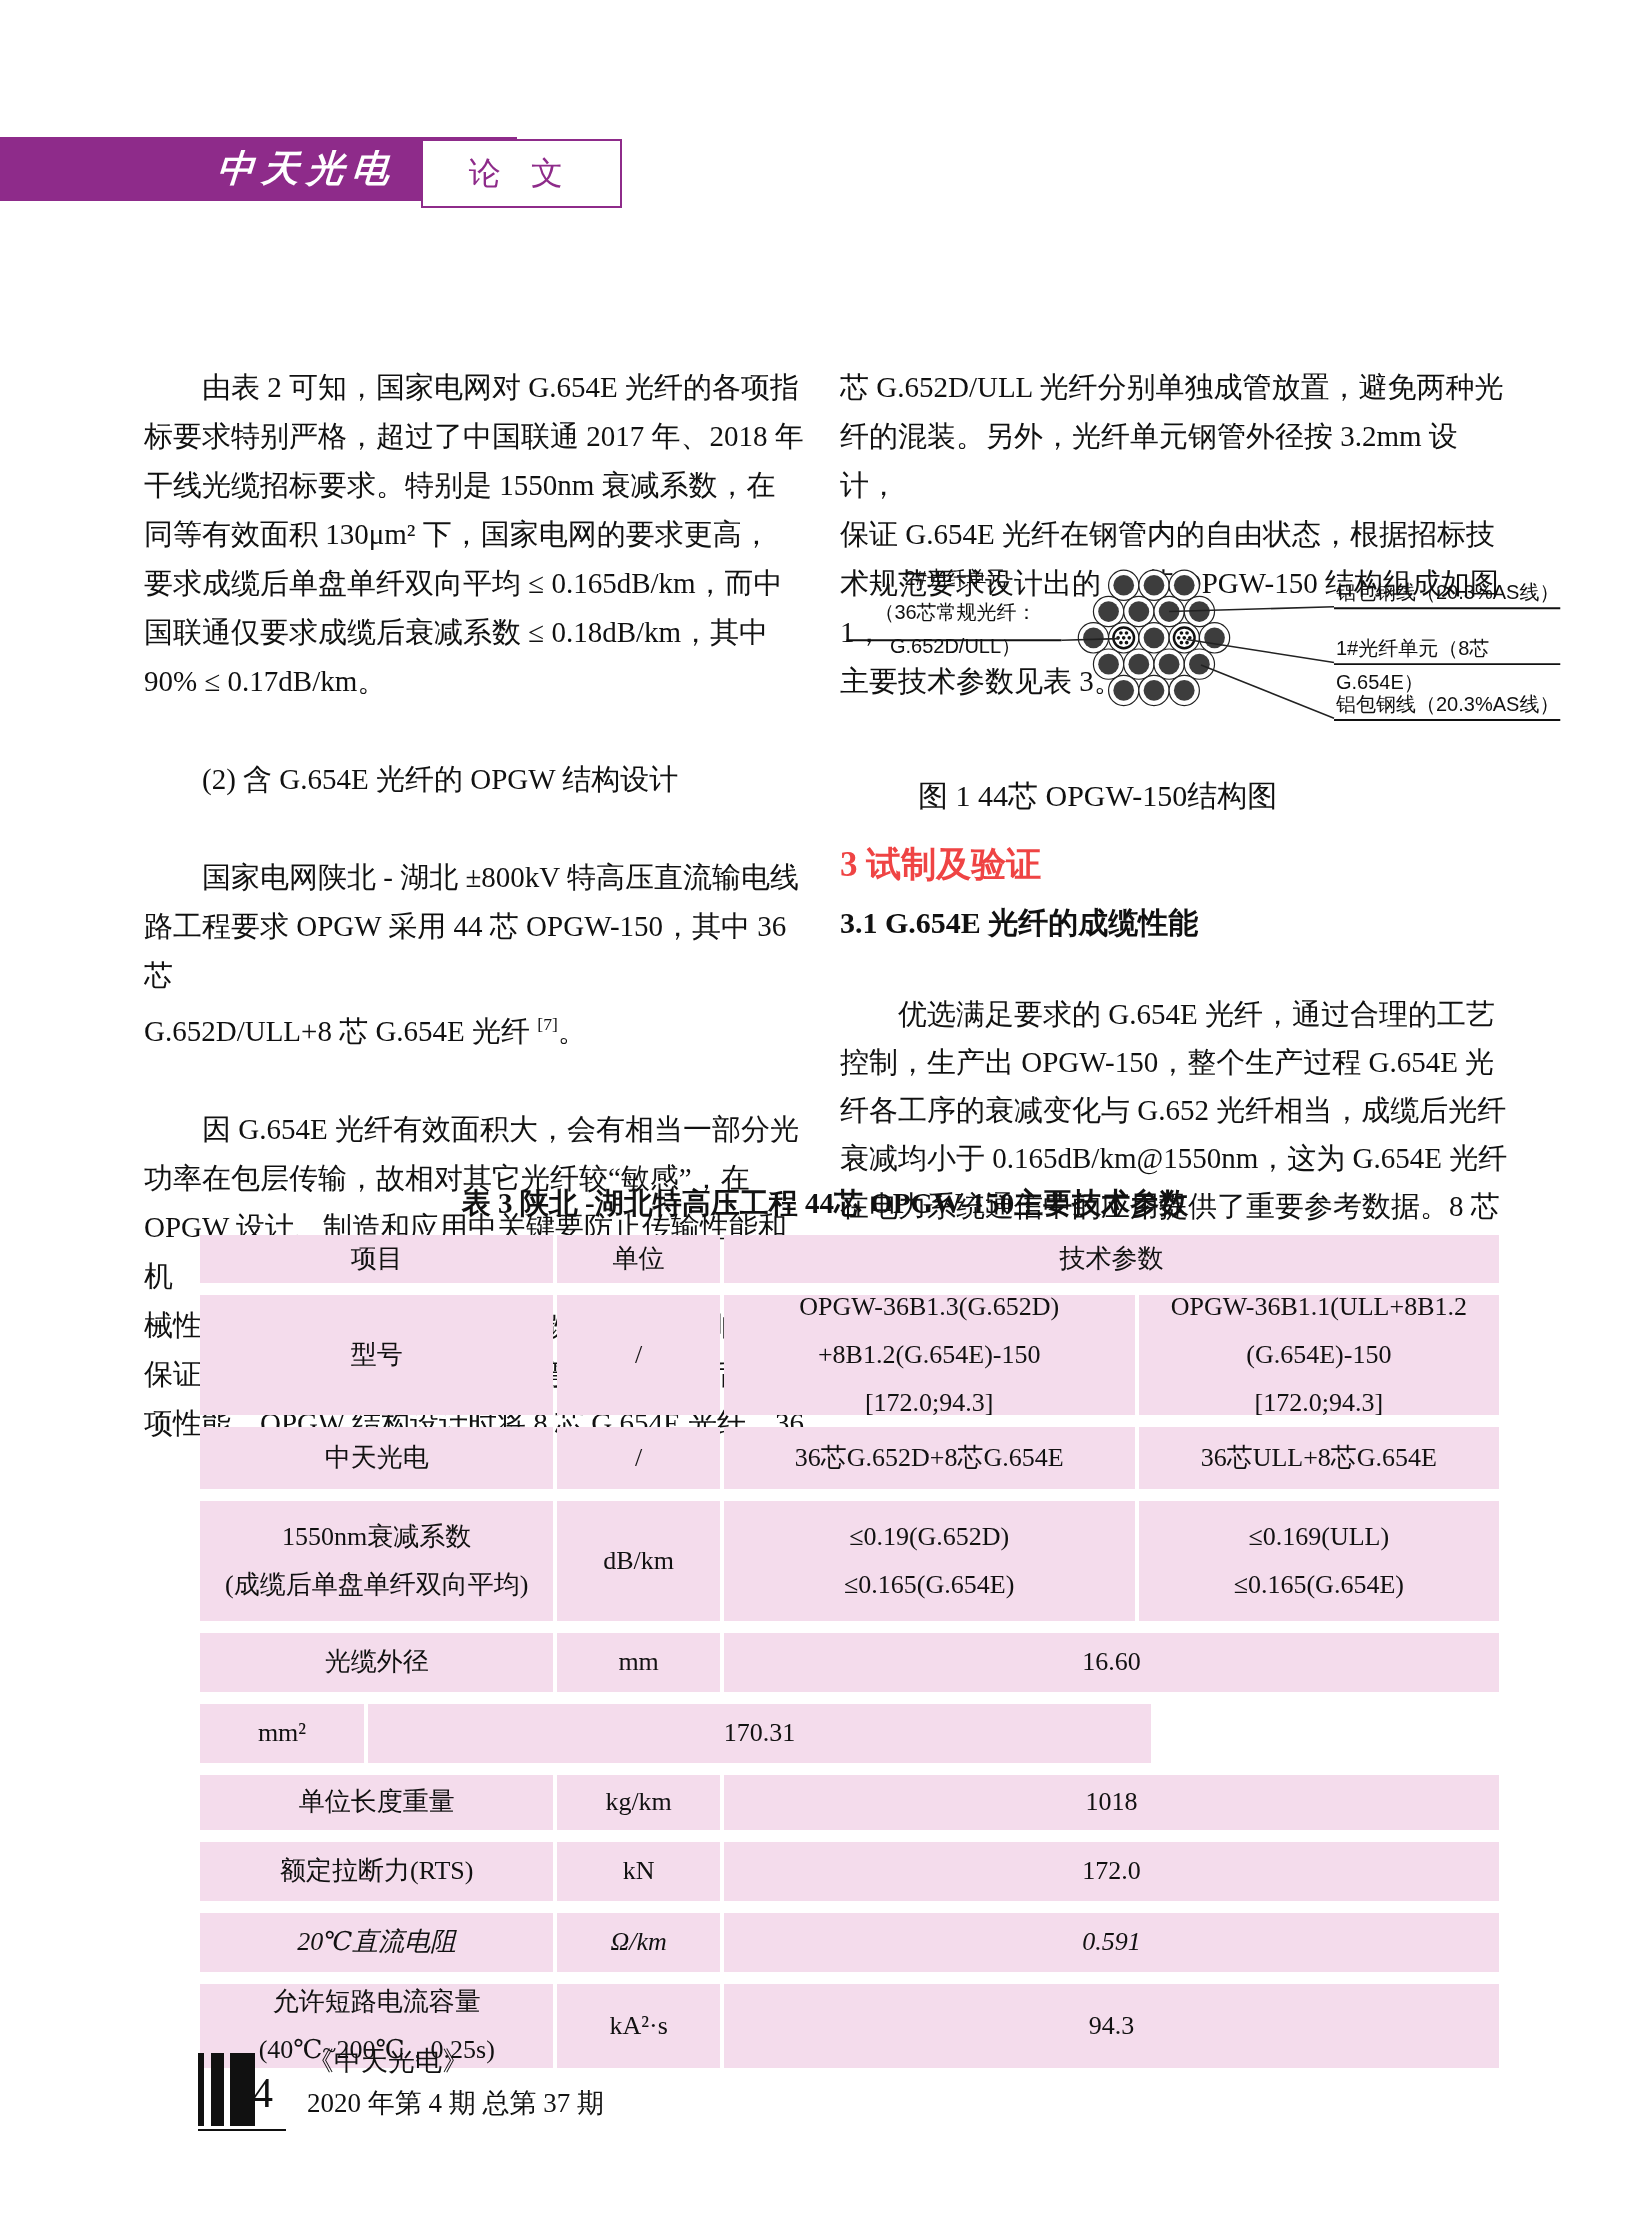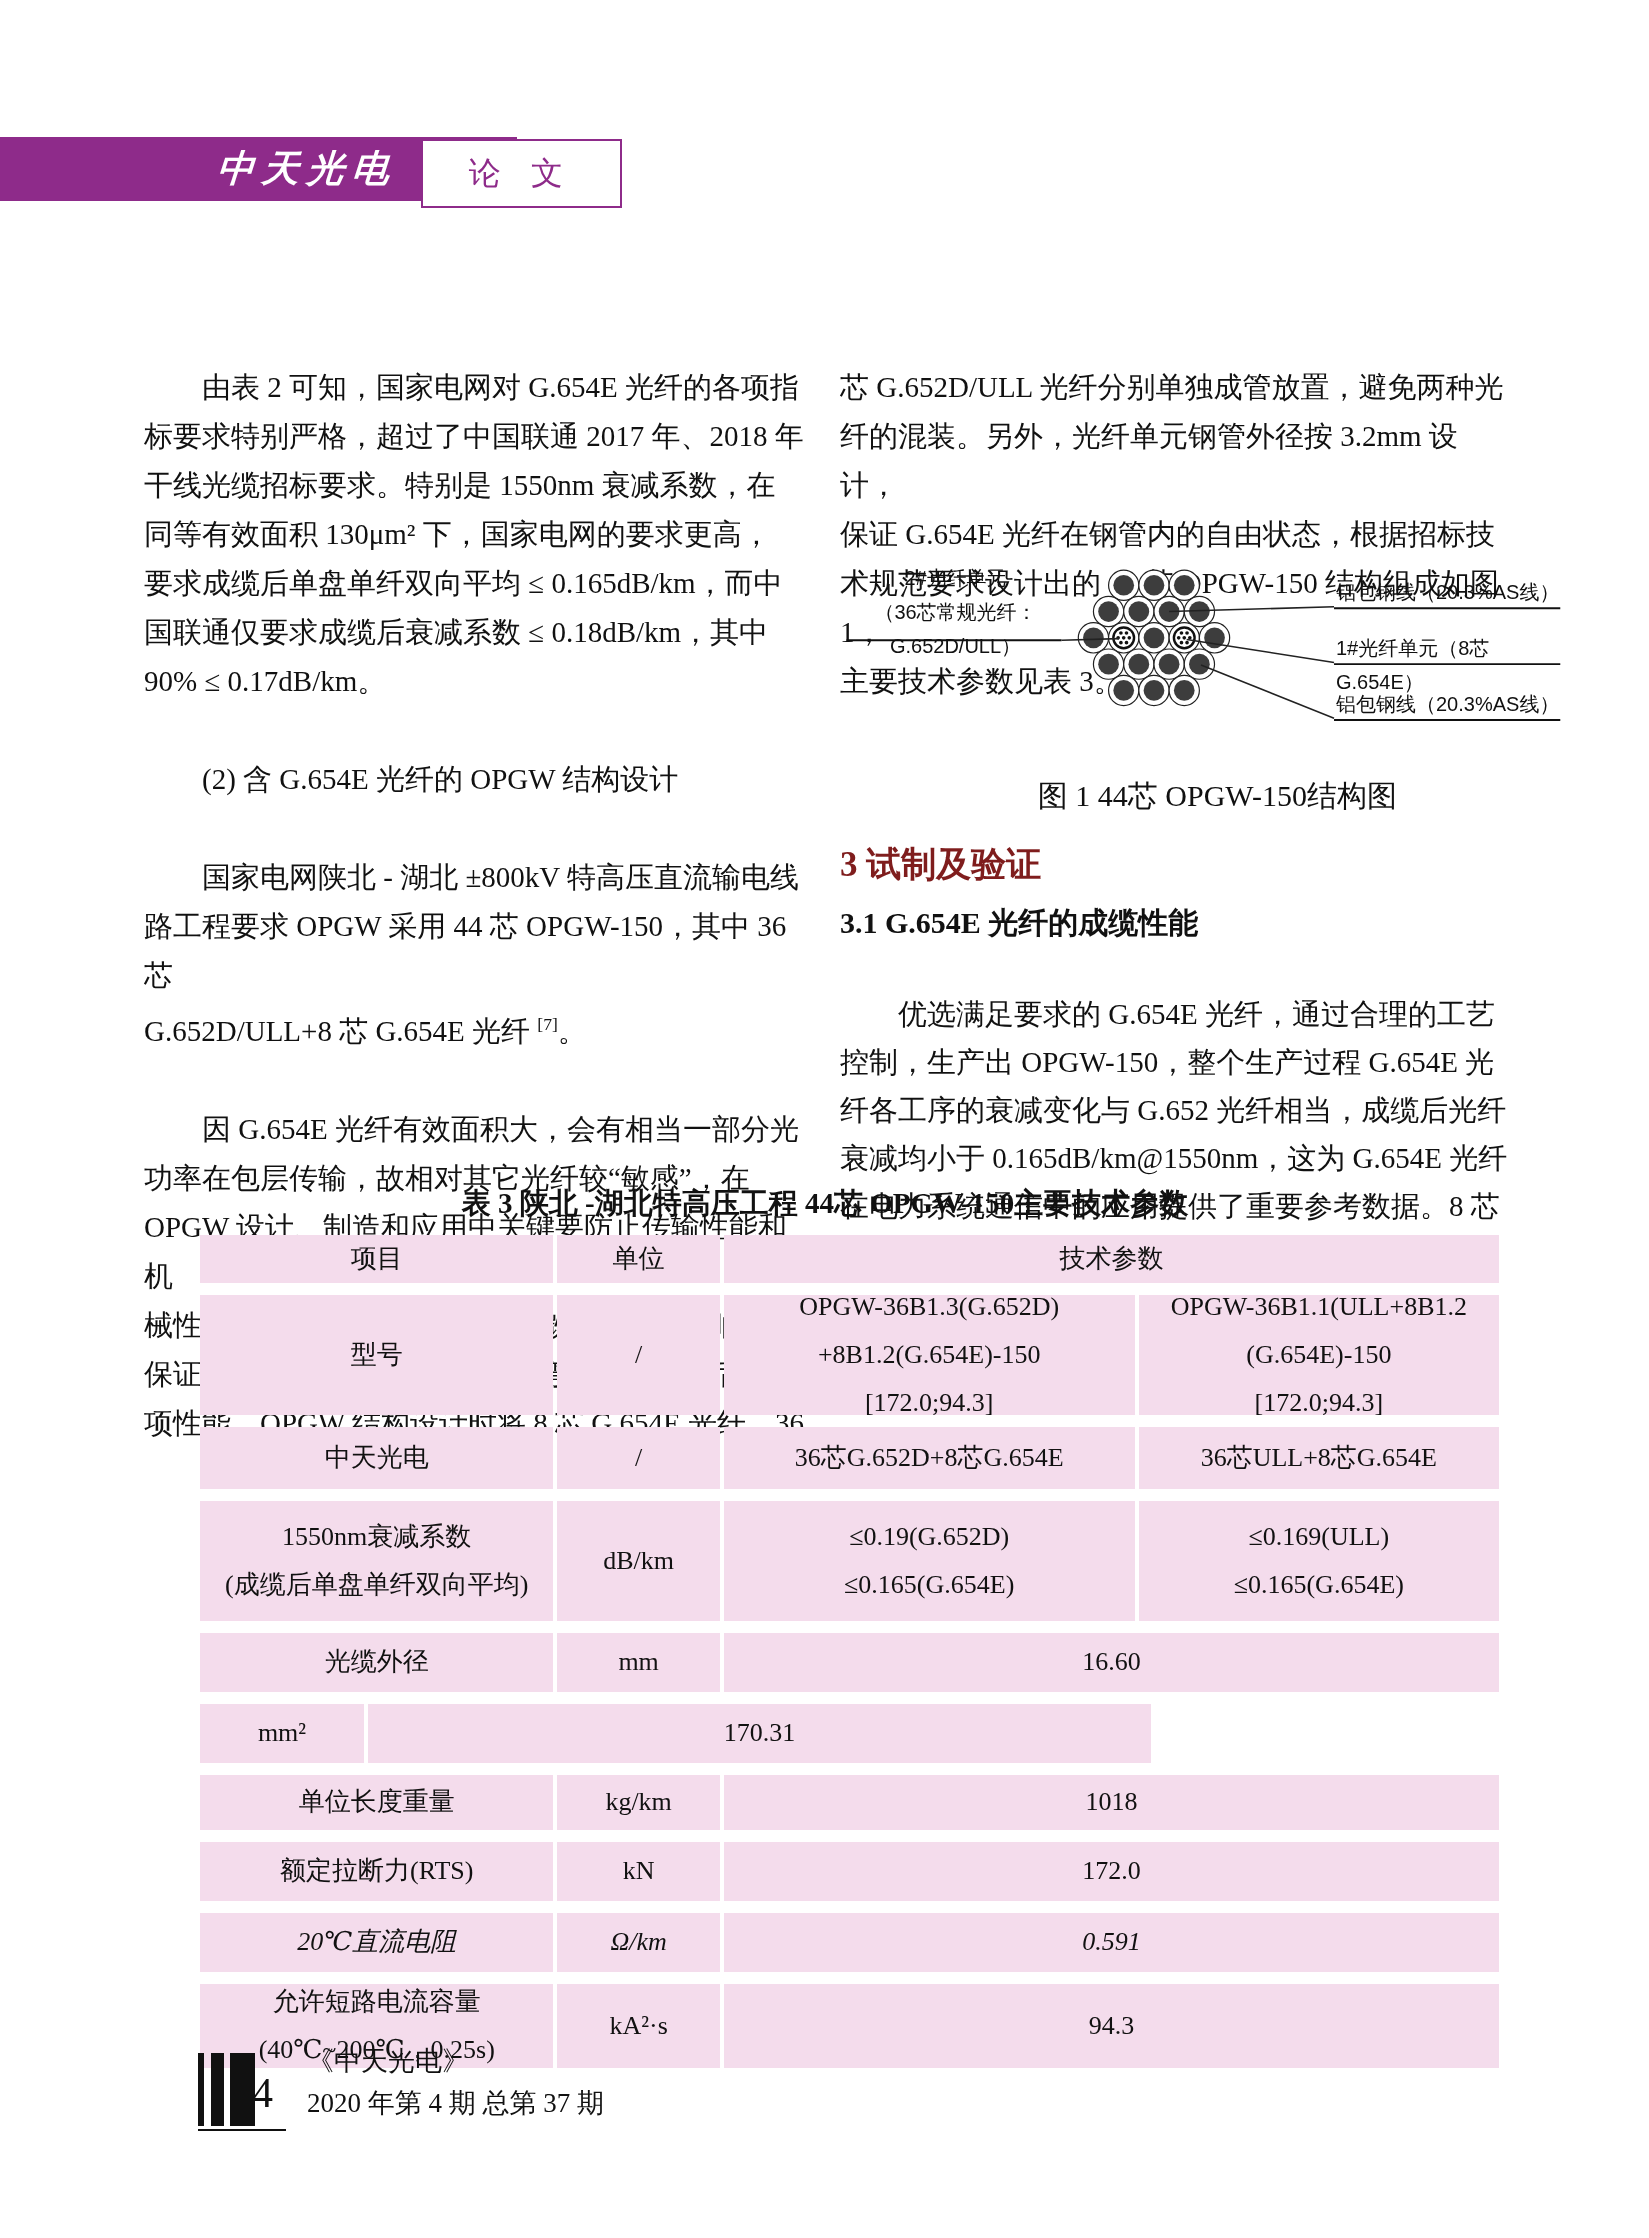--- a/index.html
+++ b/index.html
@@ -25,29 +25,29 @@
   sup{font-size:17.6px;}
   .left-col{left:144px;top:314px;width:665px;}
   .right-col-p1{left:840px;top:314px;width:672px;}
   .right-col-p2{left:840px;top:942px;width:672px;line-height:48px;}
   
   .figure-wrap{left:830px;top:551px;width:734px;height:239px;}
   .fig-label{position:absolute;font-family:"Liberation Sans","DejaVu Sans",sans-serif;
     font-size:20px;line-height:34px;color:#111;}
   .fig-label-left{left:0;top:9.6px;width:251px;text-align:center;}
   .fig-label-right{left:506px;width:233px;text-align:left;}
-  .fig-caption{left:918px;top:776px;width:479px;text-align:right;font-size:30px;}
+  .fig-caption{left:918px;top:776px;width:479px;text-align:left;font-size:30px;}
   .wo{fill:#ffffff;stroke:#222222;stroke-width:1.5;}
   .wi{fill:#3d3d3d;stroke:none;}
   .fring{fill:#ffffff;stroke:#111111;stroke-width:3;}
   .fdot{fill:#111111;stroke:none;}
   .lead{stroke:#222222;stroke-width:2;fill:none;}
   .ul{stroke:#111111;stroke-width:2.5;fill:none;}
   
-  .sec3{left:840px;top:841px;width:672px;font-size:35px;font-weight:bold;color:#7f1d1d;}
+  .sec3{left:840px;top:841px;width:672px;font-size:35px;font-weight:bold;color:#ef4444;}
   .sec31{left:840px;top:903px;width:672px;font-size:30px;font-weight:bold;color:#111;}
   
   .table-title{left:0;top:1184px;width:1650px;text-align:center;font-size:29px;font-weight:bold;}
   .ztable{left:200px;top:1235px;width:1299px;display:flex;flex-direction:column;gap:12px;}
   .t-row{display:flex;gap:4px;}
   .t-cell{background:#f4dcec;display:flex;align-items:center;justify-content:center;
     text-align:center;font-size:26px;line-height:1.85;white-space:pre-line;}
   .c1{width:357px;} .c2{width:164px;} .c3{width:415px;} .c4{width:364px;} .c34{width:783px;}
   
   .footer-icon{left:198px;top:2053px;height:73px;display:flex;align-items:flex-start;gap:6.4px;}

